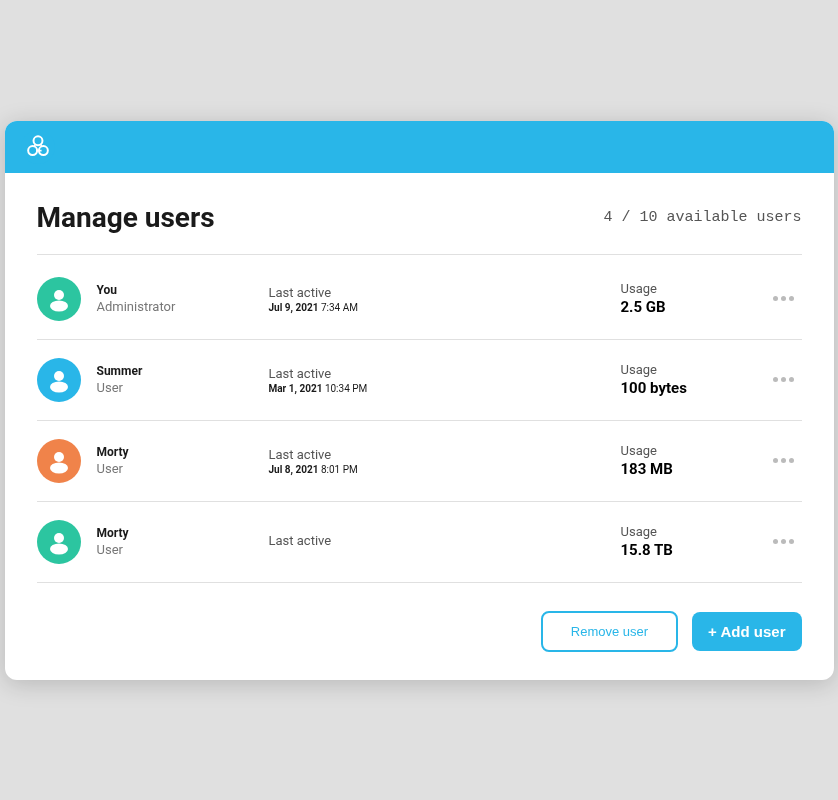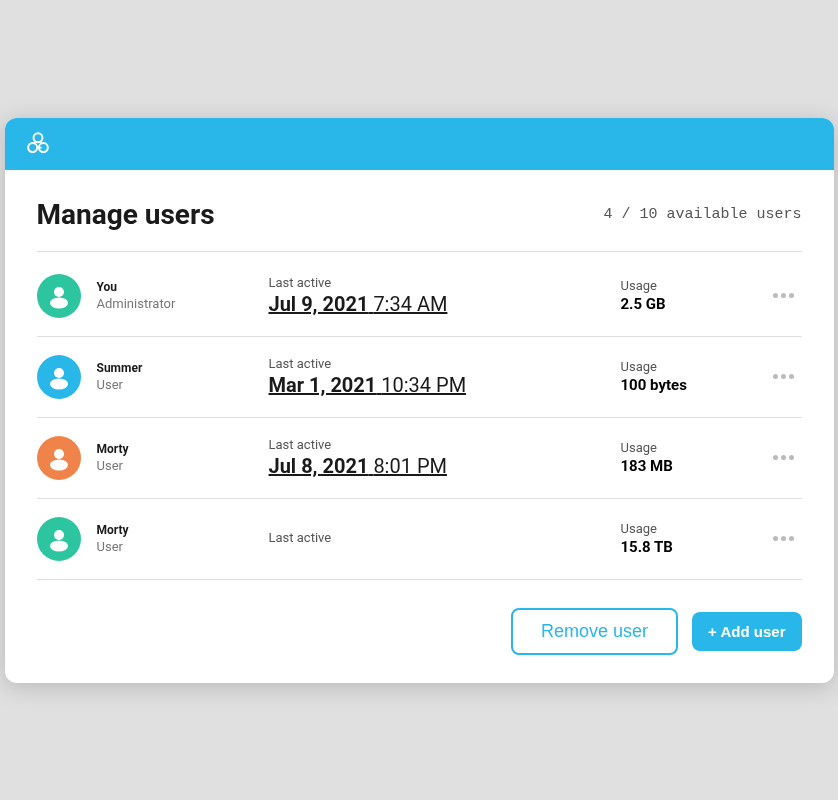--- a/index.html
+++ b/index.html
@@ -93,23 +93,22 @@
     .last-active {
       flex: 1;
       margin-right: 24px;
     }
     .last-active-label {
       font-size: 13px;
       color: #555;
       margin-bottom: 2px;
     }
     .last-active-date {
-      font-size: 20px;
+      font-size: 10px;
       color: #1a1a1a;
-      text-decoration: underline;
     }
     .last-active-date .date-bold {
       font-weight: 700;
     }
     .last-active-date .time-normal {
       font-weight: 400;
     }
     .usage {
       min-width: 120px;
       margin-right: 24px;
@@ -144,21 +143,21 @@
       align-items: center;
       margin-top: 28px;
       gap: 14px;
     }
     .btn-remove {
       padding: 11px 28px;
       border: 2px solid #29b6e8;
       border-radius: 8px;
       background: white;
       color: #29b6e8;
-      font-size: 18px;
+      font-size: 13px;
       font-weight: 500;
       cursor: pointer;
     }
     .btn-add {
       padding: 11px 16px;
       border: none;
       border-radius: 8px;
       background: #29b6e8;
       color: white;
       font-size: 15px;

